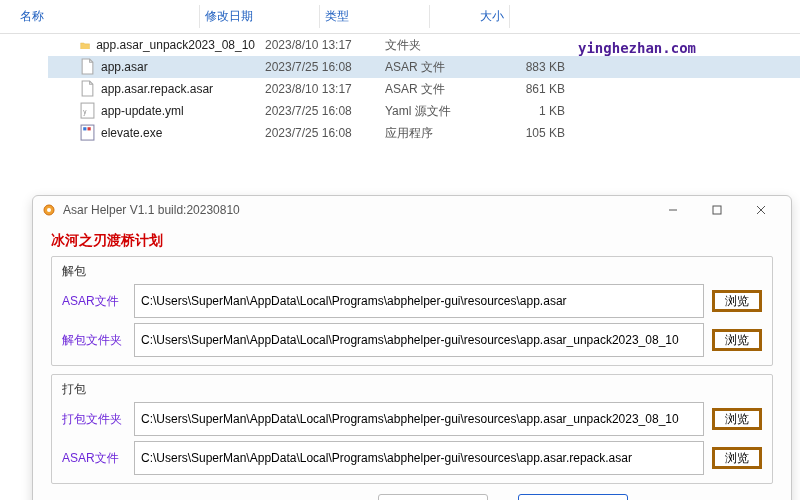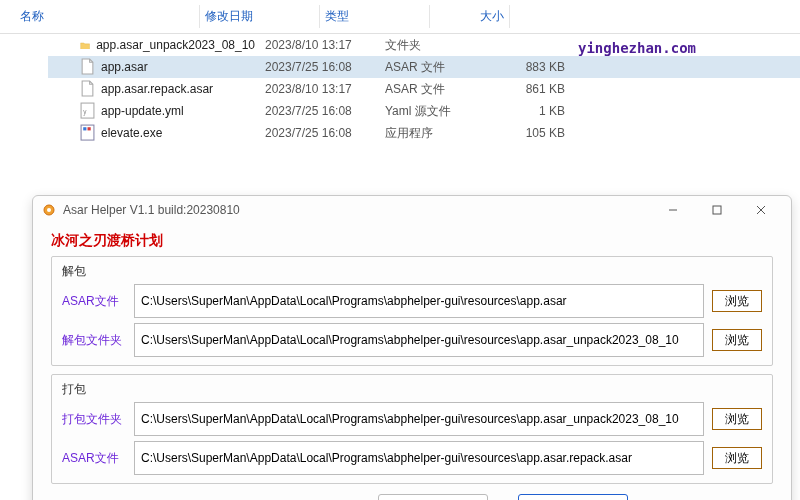--- a/index.html
+++ b/index.html
@@ -31,21 +31,21 @@
 
 .dialog-body { padding: 8px 18px 14px 18px; }
 .red-title { color: #d00000; font-size: 14px; font-weight: bold; margin-bottom: 6px; }
 
 .group { border: 1px solid #ccc; border-radius: 2px; padding: 6px 10px 8px 10px; margin-bottom: 8px; }
 .group-title { font-size: 12px; color: #333; margin-bottom: 4px; }
 .form-row { display: flex; align-items: center; gap: 8px; margin-bottom: 5px; }
 .form-row:last-child { margin-bottom: 0; }
 .form-label { width: 64px; font-size: 12px; color: #6d28d9; }
 .form-input { flex: 1; height: 34px; border: 1px solid #bbb; padding: 0 6px; font-size: 12px; background: #fff; }
-.browse-btn { width: 50px; height: 22px; border: 1px solid #a16207; background: #fff; font-size: 12px; cursor: pointer; }
+.browse-btn { width: 50px; height: 22px; border: 3px solid #a16207; background: #fff; font-size: 12px; cursor: pointer; }
 
 .bottom-row { display: flex; align-items: center; margin-top: 10px; gap: 20px; margin-left: 40px; }
 .note { font-size: 12px; color: #333; }
 .btn-area { flex: 1; display: flex; justify-content: center; gap: 30px; }
 .action-btn { width: 110px; height: 30px; border: 1px solid #bbb; background: #fff; font-size: 13px; border-radius: 3px; cursor: pointer; }
 .action-btn.primary { border: 1.5px solid #2060d0; color: #2060d0; }
 .about-link { color: #8b5cf6; text-decoration: underline; font-size: 12px; cursor: pointer; margin-right: 14px; }
 </style>
 </head>
 <body>

